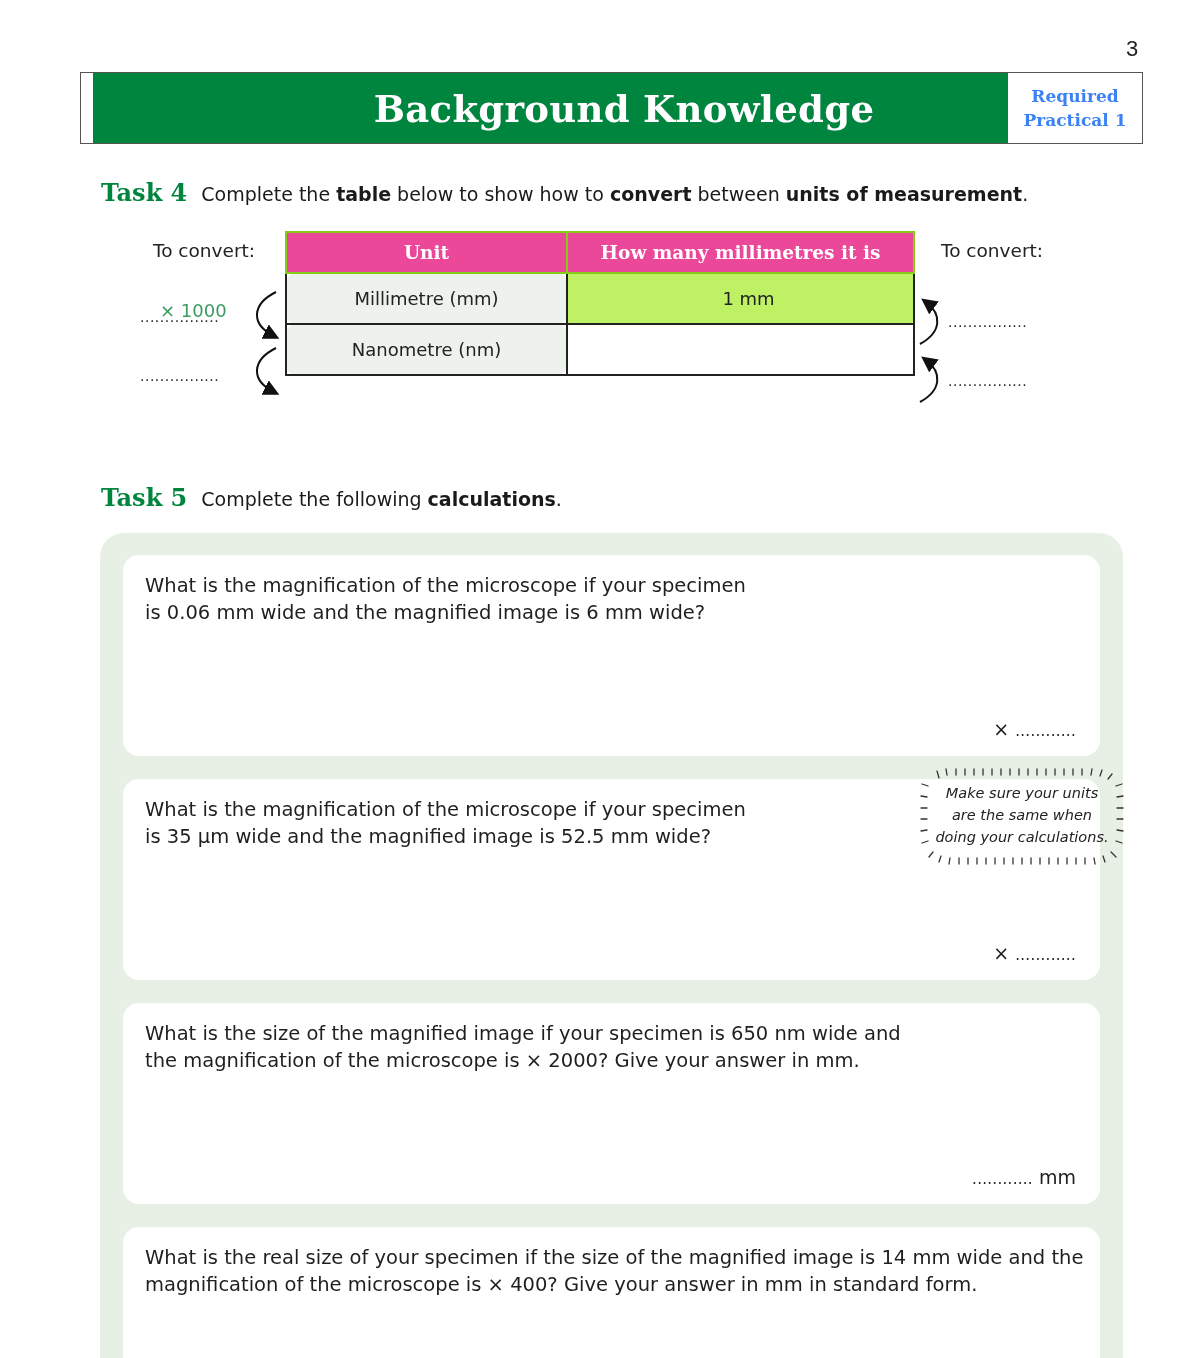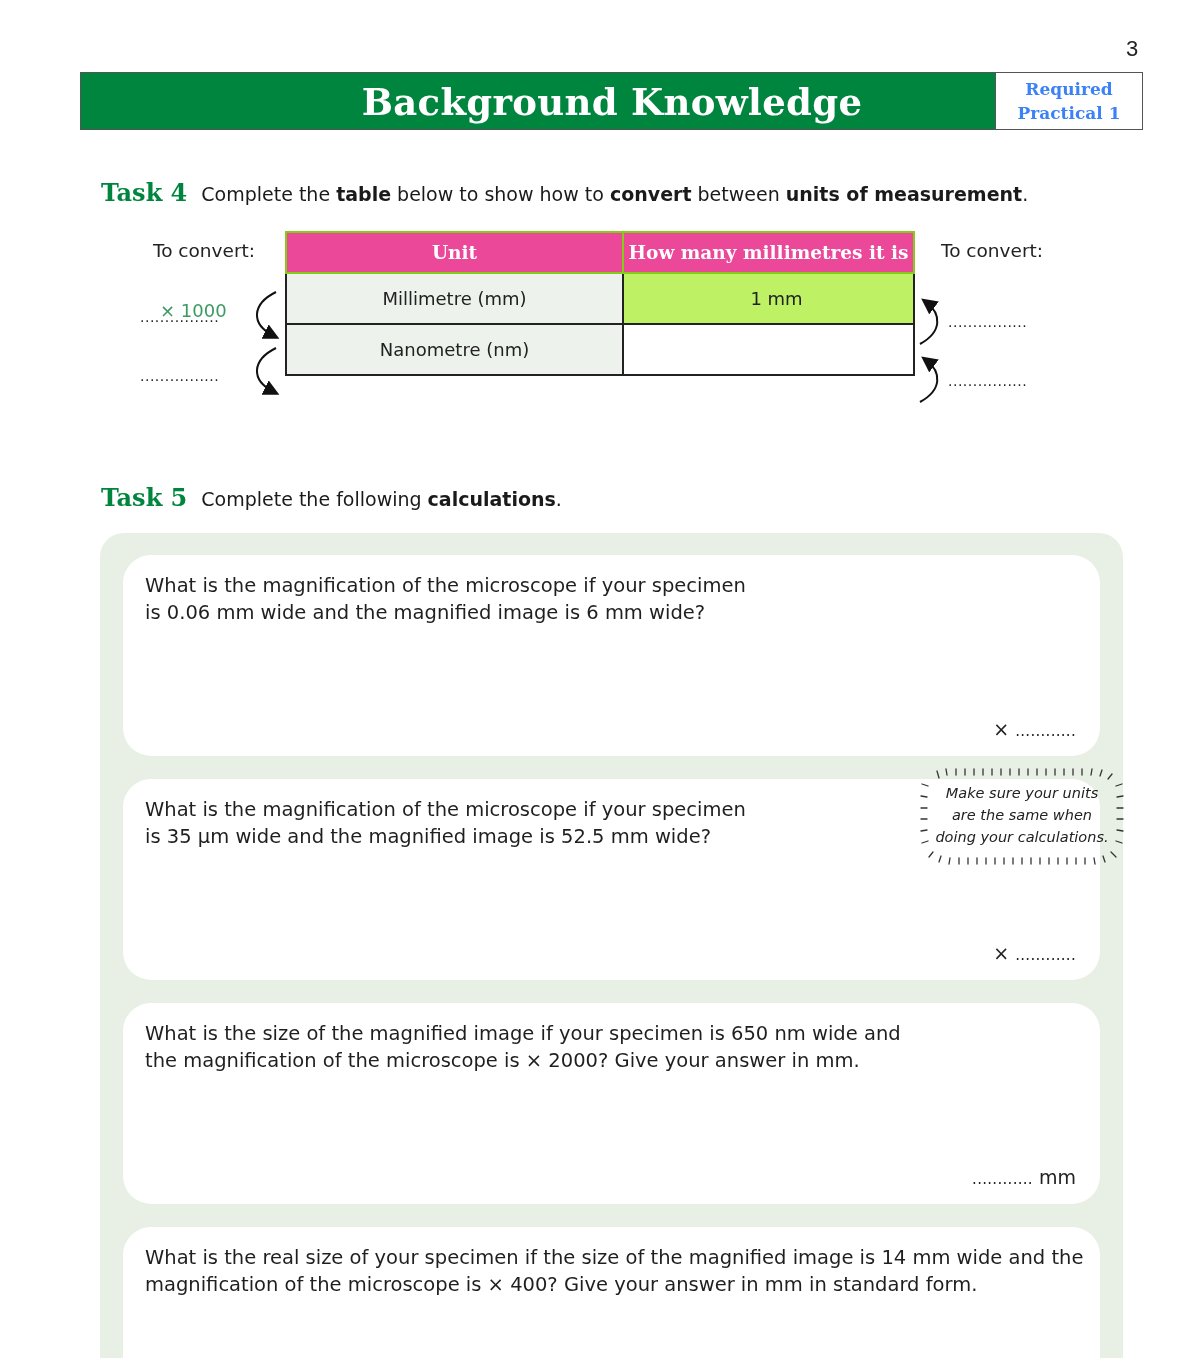--- a/index.html
+++ b/index.html
@@ -6,22 +6,22 @@
     html, body { width: 1200px; height: 1358px; background: #ffffff; overflow: hidden; }
     body { position: relative; font-family: "DejaVu Sans", sans-serif; color: #1a1a1a; }
 
     .page-number {
       position: absolute; top: 36px; left: 1126px;
       font-family: "Liberation Sans", sans-serif; font-size: 22px; color: #222;
     }
 
     
     .banner {
-      position: absolute; top: 72px; left: 80px; width: 1063px; height: 58px;
-      border: 1px solid #555; display: flex;
+      position: absolute; top: 72px; left: 80px; width: 1063px; height: 72px;
+      border: 1px solid #555; display: flex; padding-left: 12px;
     }
     .banner-title {
       flex: 0 0 914px; background: #00853f; color: #ffffff;
       display: flex; align-items: center; justify-content: center;
       font-family: "DejaVu Serif", serif; font-weight: bold; font-size: 37px;
       padding-left: 148px; padding-top: 2px; letter-spacing: 0.3px;
     }
     .banner-tag {
       flex: 1; background: #fff; border-left: 1px solid #555;
       display: flex; flex-direction: column; align-items: center; justify-content: center;
@@ -55,42 +55,42 @@
     }
     table.units th {
       background: #ec4899; color: #fff; height: 41px;
       font-family: "DejaVu Serif", serif; font-weight: bold; font-size: 18.5px;
       border: 2px solid #84cc16;
     }
     table.units td {
       height: 51px; border: 2px solid #222; text-align: center;
       font-size: 18px; color: #222;
     }
-    table.units td.unit-cell { background: #edf3ec; width: 337px; }
+    table.units td.unit-cell { background: #edf3ec; width: 281px; border-radius: 10px; }
     table.units td.mm-cell { background: #ffffff; }
     table.units tr.first td.mm-cell { background: #bef264; padding-left: 16px; }
 
     .dots {
       position: absolute; font-size: 14px; color: #222; letter-spacing: 0.5px;
       font-family: "DejaVu Sans", sans-serif; white-space: nowrap;
     }
     .factor {
       position: absolute; top: 300px; left: 160px;
       font-size: 18px; color: #3a9a62; font-style: normal;
     }
     .arrow { position: absolute; }
 
     
     .calc-panel {
       position: absolute; top: 533px; left: 100px; width: 1023px; height: 900px;
       background: #e8f0e6; border-radius: 24px;
     }
     .question-card {
       position: absolute; left: 123px; width: 977px; height: 201px;
-      background: #ffffff; border-radius: 28px;
+      background: #ffffff; border-radius: 16px;
     }
     .q1 { top: 555px; }
     .q2 { top: 779px; }
     .q3 { top: 1003px; }
     .q4 { top: 1227px; height: 200px; }
 
     .question-text {
       position: absolute; left: 22px; top: 18px;
       font-size: 19.5px; line-height: 26.5px; color: #1f1f1f;
     }

